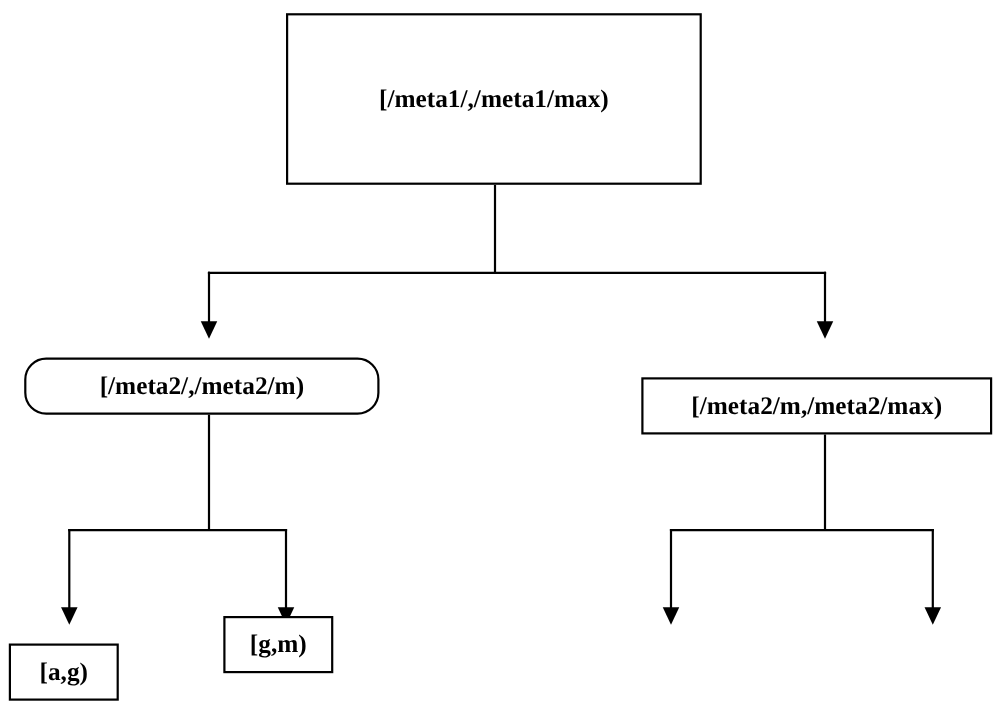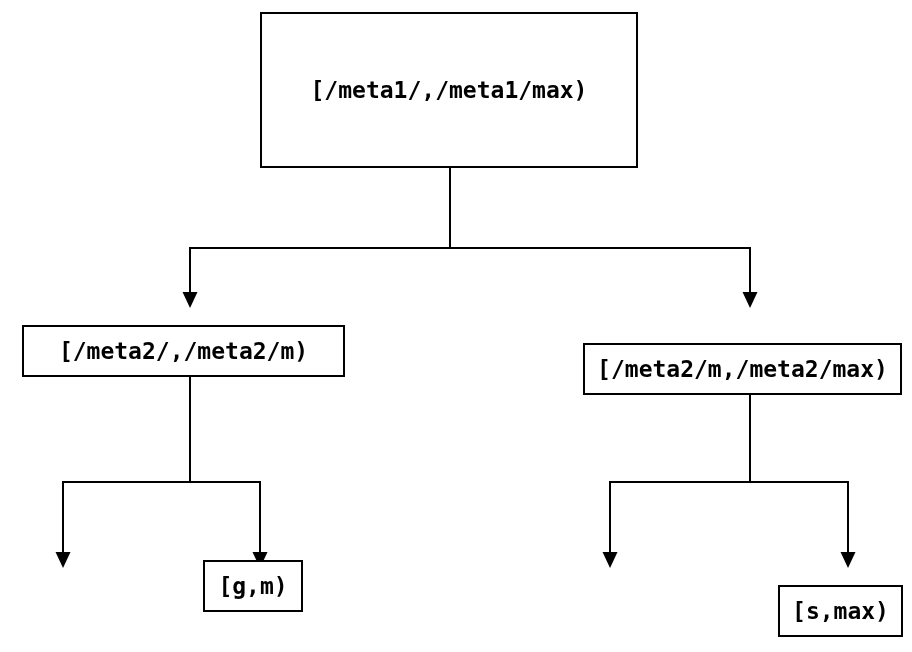--- a/index.html
+++ b/index.html
@@ -37,23 +37,24 @@
     position: absolute;
     border: 2px solid #000000;
     background: #ffffff;
     display: flex;
     align-items: center;
     justify-content: center;
     font-size: 23px;
     font-weight: bold;
     color: #000000;
     white-space: nowrap;
+    font-family: Liberation Serif, serif;
   }
   #node-root        { left: 260px; top: 12px;  width: 378px; height: 156px; }
-  #node-meta2-left  { left: 22px;  top: 325px; width: 323px; height: 52px; }
+  #node-meta2-left  { left: 22px;  top: 325px; width: 323px; height: 52px; border-radius: 20px; }
   #node-meta2-right { left: 583px; top: 343px; width: 319px; height: 52px; }
   #node-leaf-a-g    { left: 8px;   top: 585px; width: 100px; height: 52px; }
   #node-leaf-g-m    { left: 203px; top: 560px; width: 100px; height: 52px; }
   #node-leaf-m-s    { left: 554px; top: 585px; width: 98px;  height: 52px; }
   #node-leaf-s-max  { left: 778px; top: 585px; width: 125px; height: 52px; }
 </style>
 </head>
 <body>
 
 <div class="canvas">
@@ -93,23 +94,23 @@
   </div>
 
   <div class="node" id="node-meta2-left">
     <span>[/meta2/,/meta2/m)</span>
   </div>
 
   <div class="node" id="node-meta2-right">
     <span>[/meta2/m,/meta2/max)</span>
   </div>
 
+  <div class="node" id="node-leaf-a-g">
+    <span>[a,g)</span>
+  </div>
 
   <div class="node" id="node-leaf-g-m">
     <span>[g,m)</span>
   </div>
 
 
-  <div class="node" id="node-leaf-s-max">
-    <span>[s,max)</span>
-  </div>
 
 </div>
 
 </body></html>

